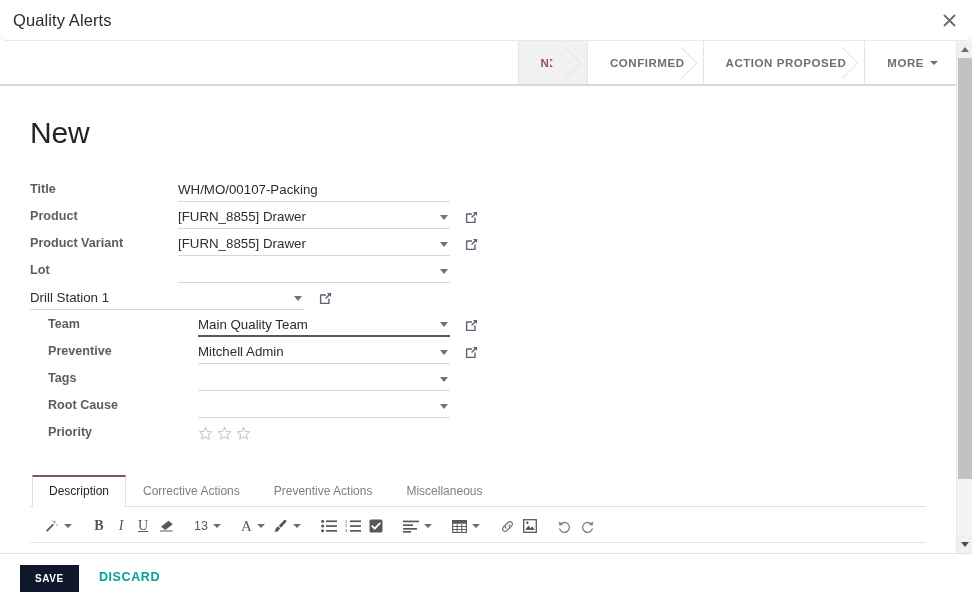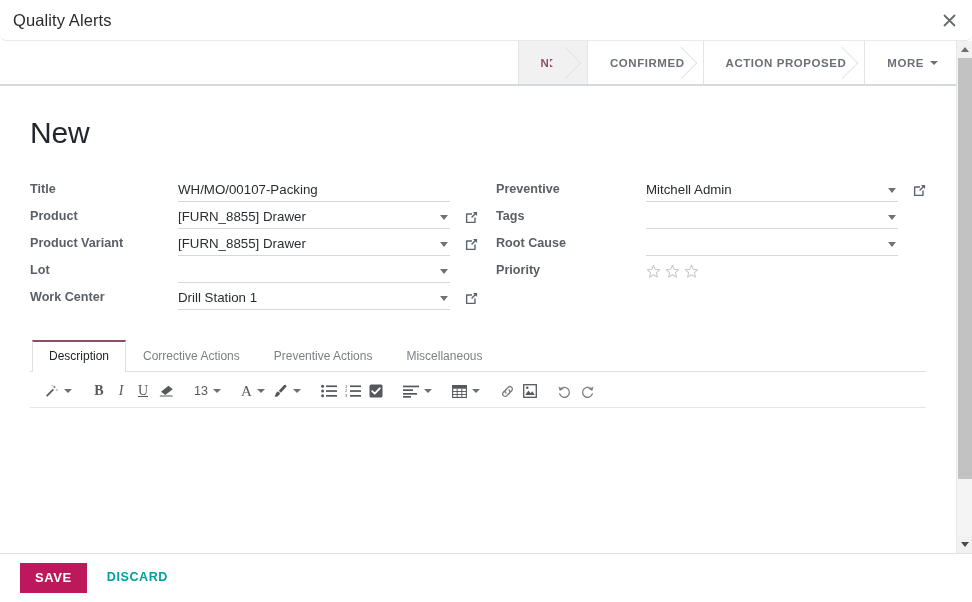--- a/index.html
+++ b/index.html
@@ -136,20 +136,21 @@
     color: #22262b;
     margin: 8px 0 26px 0;
     letter-spacing: -.2px;
     line-height: 1.1;
   }
 
   
   .field-cols {
     display: flex;
     gap: 0;
+    flex-direction: column;
   }
   .col { width: 50%; }
   .col.right { padding-left: 18px; }
 
   .field-row {
     display: flex;
     align-items: flex-end;
     height: 27px;
     margin-bottom: 0;
   }
@@ -303,24 +304,24 @@
   .footer {
     height: 48px;
     min-height: 48px;
     display: flex;
     align-items: center;
     padding: 0 20px;
     background: #fff;
     gap: 10px;
   }
   .btn-save {
-    background: #be185d;
+    background: #0f172a;
     color: #fff;
     border: 0;
-    font-size: 13px;
+    font-size: 10px;
     font-weight: 700;
     letter-spacing: .6px;
     padding: 8px 15px;
     cursor: pointer;
     font-family: "Liberation Sans", sans-serif;
     line-height: 1.1;
   }
   .btn-discard {
     background: transparent;
     color: #00a09d;
@@ -469,39 +470,53 @@
               <div class="field-ctl">
                 <div class="field-input">
                   <span></span>
                   <span class="sel-caret"></span>
                 </div>
                 <div class="ext-link empty"></div>
               </div>
             </div>
 
             <div class="field-row">
-              <div class="field-label">Work Center</div>
               <div class="field-ctl">
                 <div class="field-input">
                   <span>Drill Station 1</span>
                   <span class="sel-caret"></span>
                 </div>
                 <div class="ext-link">
                   <svg width="13" height="13" viewBox="0 0 14 14" aria-hidden="true">
                     <path d="M1 3.5 A1 1 0 0 1 2 2.5 H7.5 V4 H2.5 V11.5 H10 V7 H11.5 V12 A1 1 0 0 1 10.5 13 H2 A1 1 0 0 1 1 12 Z" fill="#5b6270"></path>
                     <path d="M8.6 1 H13 V5.4 L11.3 3.8 L7.6 7.5 L6.5 6.4 L10.2 2.7 Z" fill="#5b6270"></path>
                   </svg>
                 </div>
               </div>
             </div>
 
           </div>
 
           <div class="col right">
 
+            <div class="field-row">
+              <div class="field-label">Team</div>
+              <div class="field-ctl">
+                <div class="field-input focused">
+                  <span>Main Quality Team</span>
+                  <span class="sel-caret"></span>
+                </div>
+                <div class="ext-link">
+                  <svg width="13" height="13" viewBox="0 0 14 14" aria-hidden="true">
+                    <path d="M1 3.5 A1 1 0 0 1 2 2.5 H7.5 V4 H2.5 V11.5 H10 V7 H11.5 V12 A1 1 0 0 1 10.5 13 H2 A1 1 0 0 1 1 12 Z" fill="#5b6270"></path>
+                    <path d="M8.6 1 H13 V5.4 L11.3 3.8 L7.6 7.5 L6.5 6.4 L10.2 2.7 Z" fill="#5b6270"></path>
+                  </svg>
+                </div>
+              </div>
+            </div>
 
             <div class="field-row">
               <div class="field-label">Preventive</div>
               <div class="field-ctl">
                 <div class="field-input">
                   <span>Mitchell Admin</span>
                   <span class="sel-caret"></span>
                 </div>
                 <div class="ext-link">
                   <svg width="13" height="13" viewBox="0 0 14 14" aria-hidden="true">

